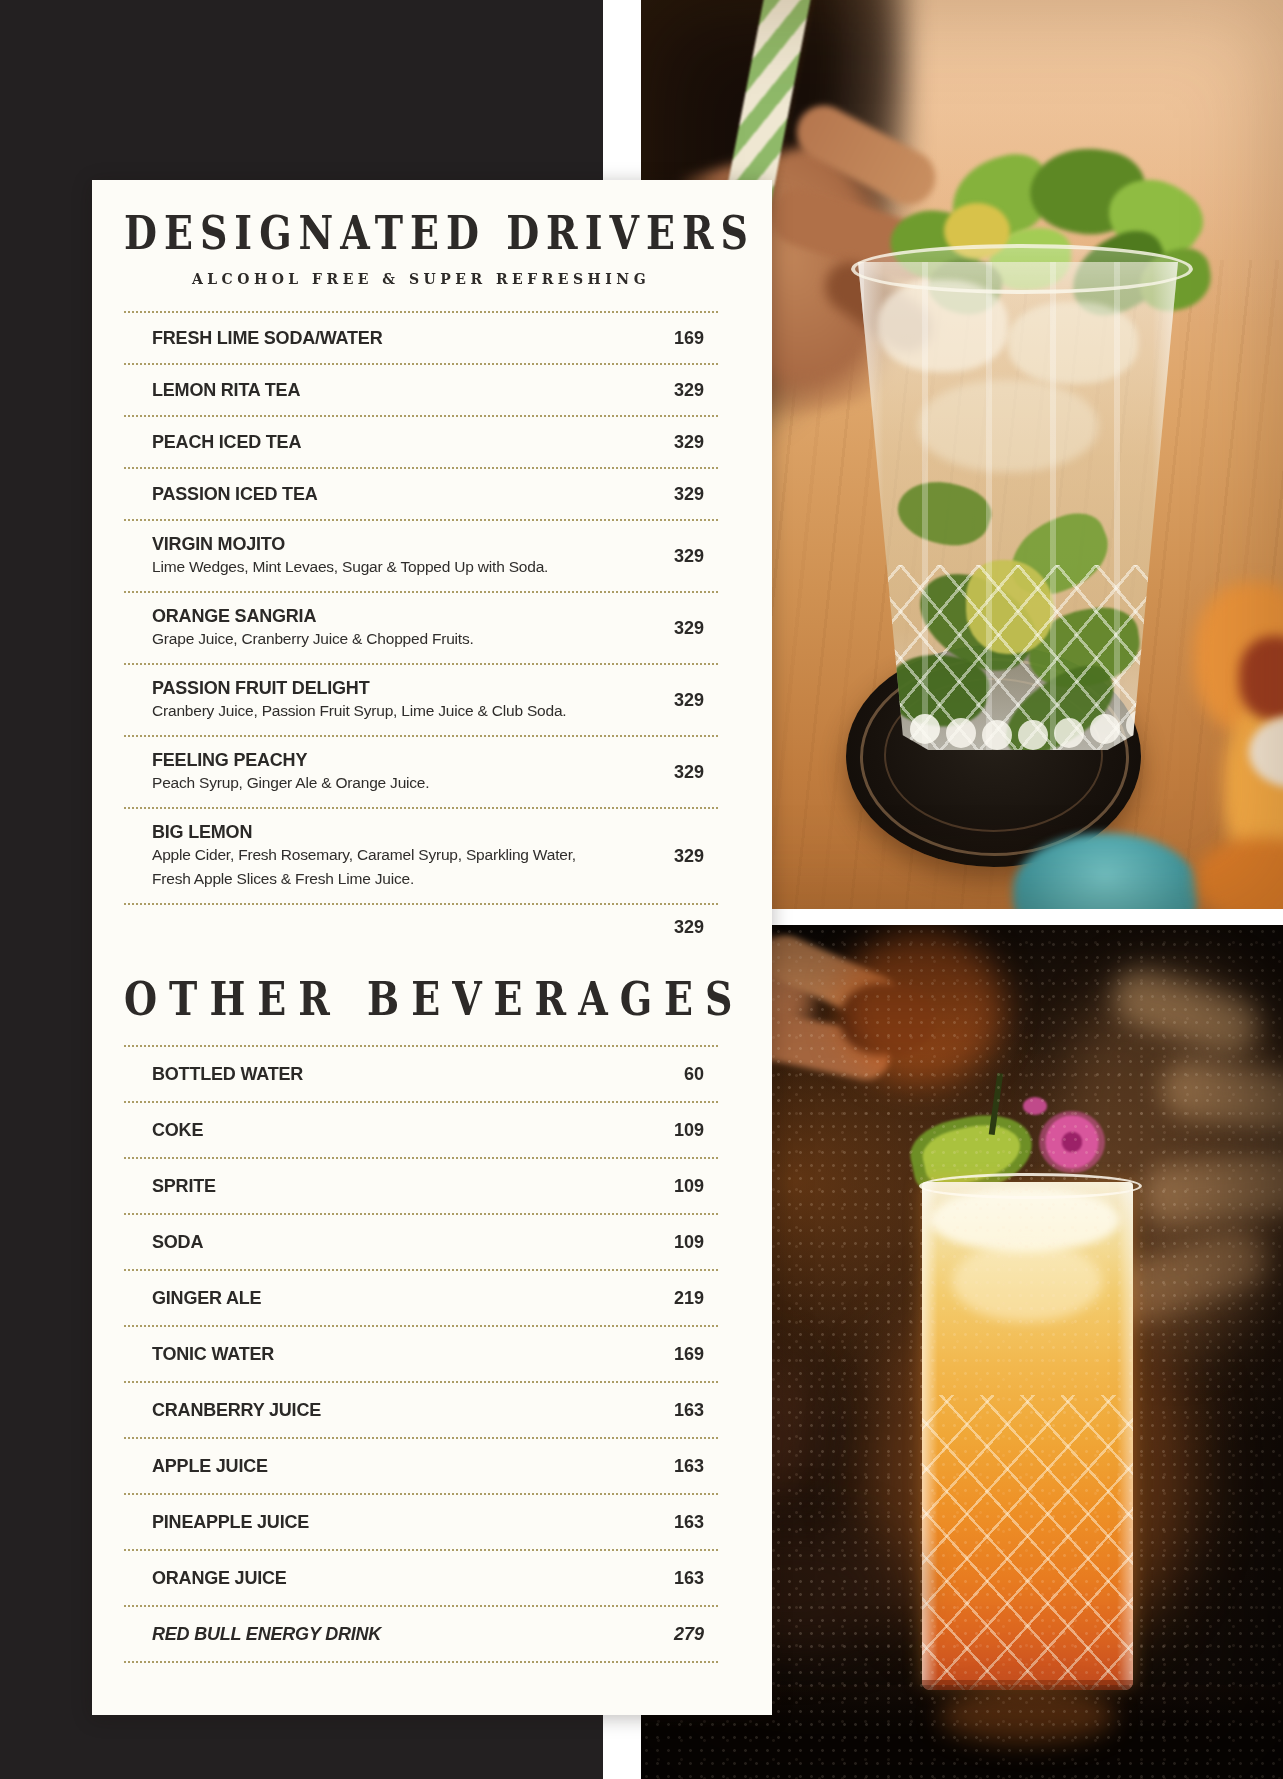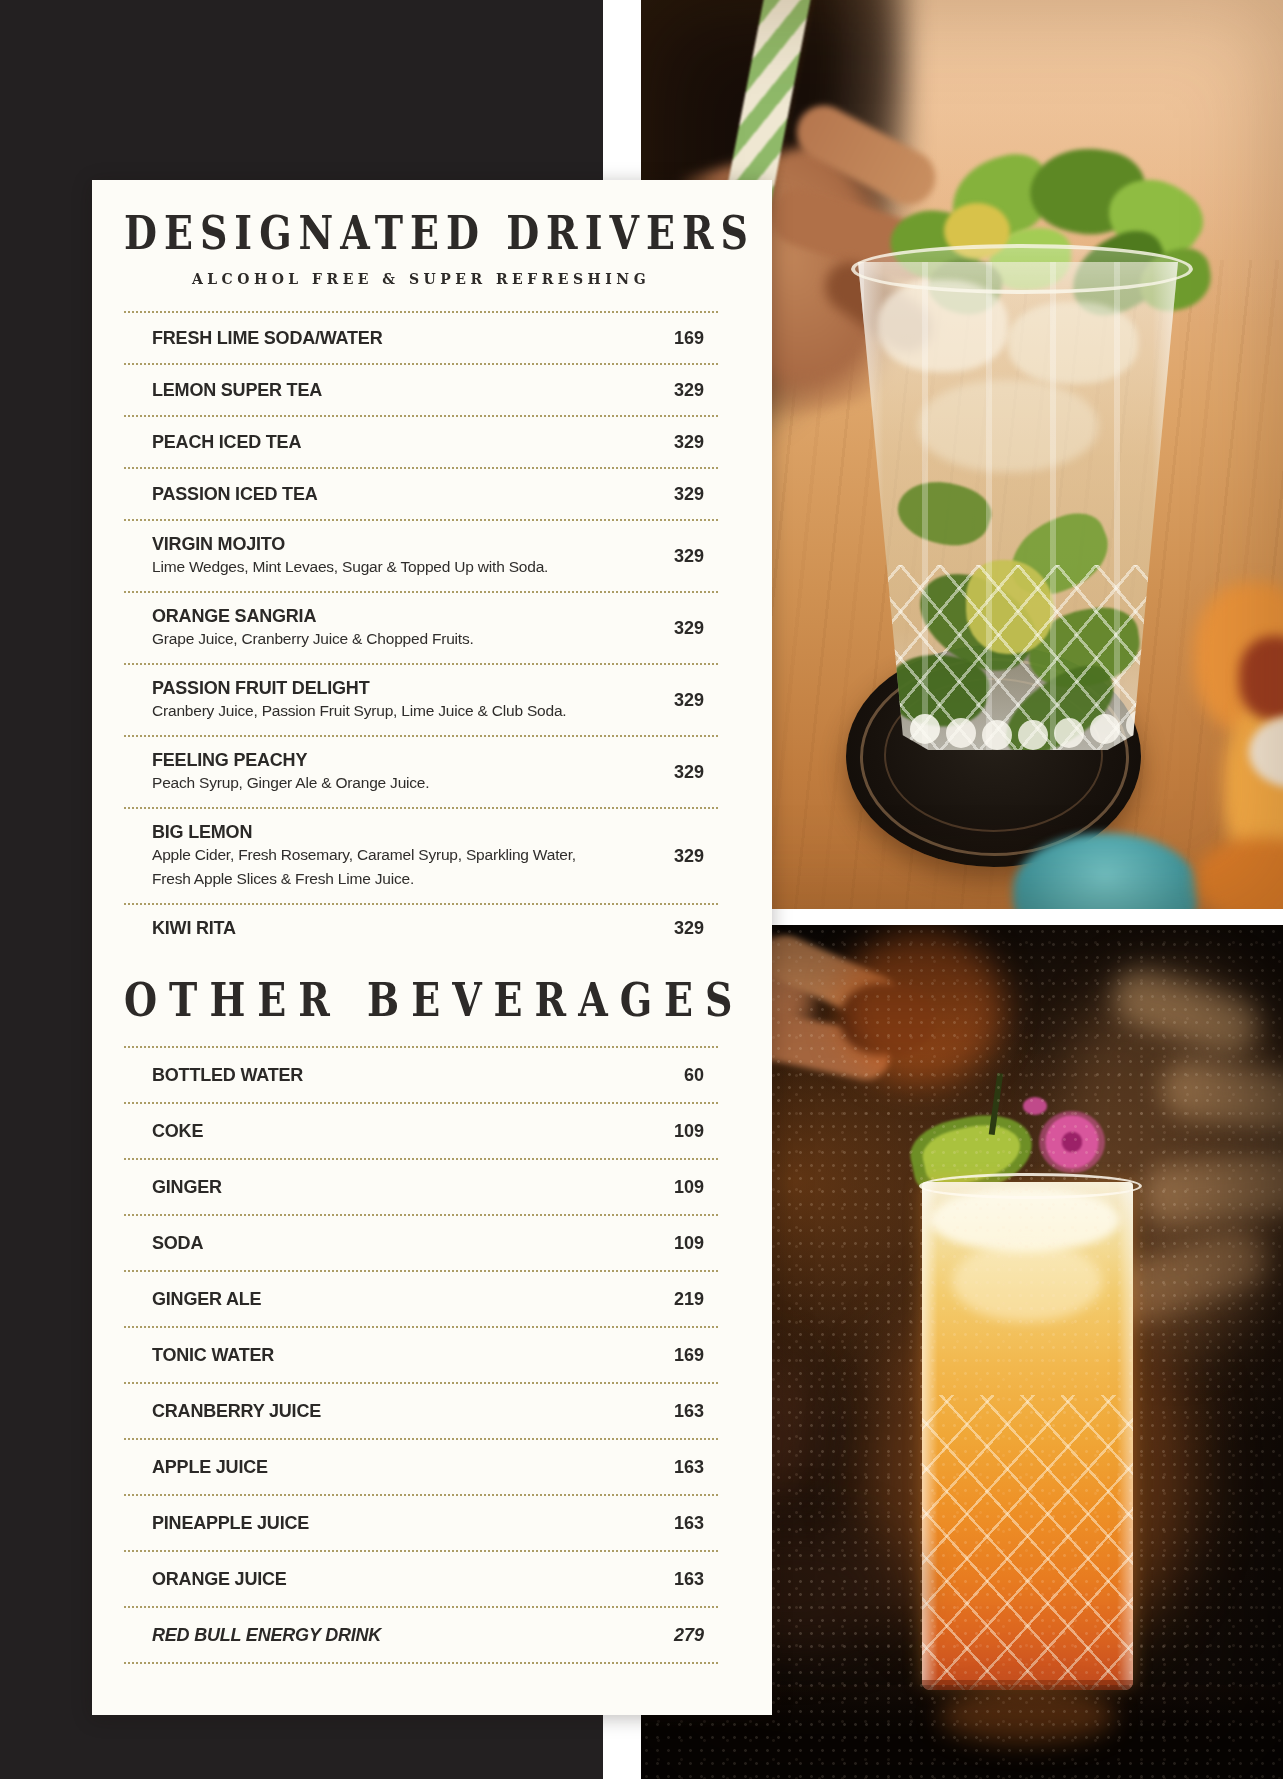--- a/index.html
+++ b/index.html
@@ -156,21 +156,21 @@
       </div>
       <div class="rows list1">
           <div class="mrow">
             <div class="mtext">
               <div class="mname">FRESH LIME SODA/WATER</div>
             </div>
             <div class="mprice">169</div>
           </div>
           <div class="mrow">
             <div class="mtext">
-              <div class="mname">LEMON SUPER TEA</div>
+              <div class="mname">LEMON RITA TEA</div>
             </div>
             <div class="mprice">329</div>
           </div>
           <div class="mrow">
             <div class="mtext">
               <div class="mname">PEACH ICED TEA</div>
             </div>
             <div class="mprice">329</div>
           </div>
           <div class="mrow">
@@ -209,21 +209,20 @@
           </div>
           <div class="mrow has-desc">
             <div class="mtext">
               <div class="mname">BIG LEMON</div>
               <div class="mdesc">Apple Cider, Fresh Rosemary, Caramel Syrup, Sparkling Water, Fresh Apple Slices &amp; Fresh Lime Juice.</div>
             </div>
             <div class="mprice">329</div>
           </div>
           <div class="mrow has-desc">
             <div class="mtext">
-              <div class="mname">KIWI RITA</div>
             </div>
             <div class="mprice">329</div>
           </div>
         </div>
       <div class="sec2-head">
         <div class="sec-title t2">OTHER BEVERAGES</div>
       </div>
       <div class="rows list2">
           <div class="mrow">
             <div class="mtext">
@@ -232,21 +231,21 @@
             <div class="mprice">60</div>
           </div>
           <div class="mrow">
             <div class="mtext">
               <div class="mname">COKE</div>
             </div>
             <div class="mprice">109</div>
           </div>
           <div class="mrow">
             <div class="mtext">
-              <div class="mname">GINGER</div>
+              <div class="mname">SPRITE</div>
             </div>
             <div class="mprice">109</div>
           </div>
           <div class="mrow">
             <div class="mtext">
               <div class="mname">SODA</div>
             </div>
             <div class="mprice">109</div>
           </div>
           <div class="mrow">

